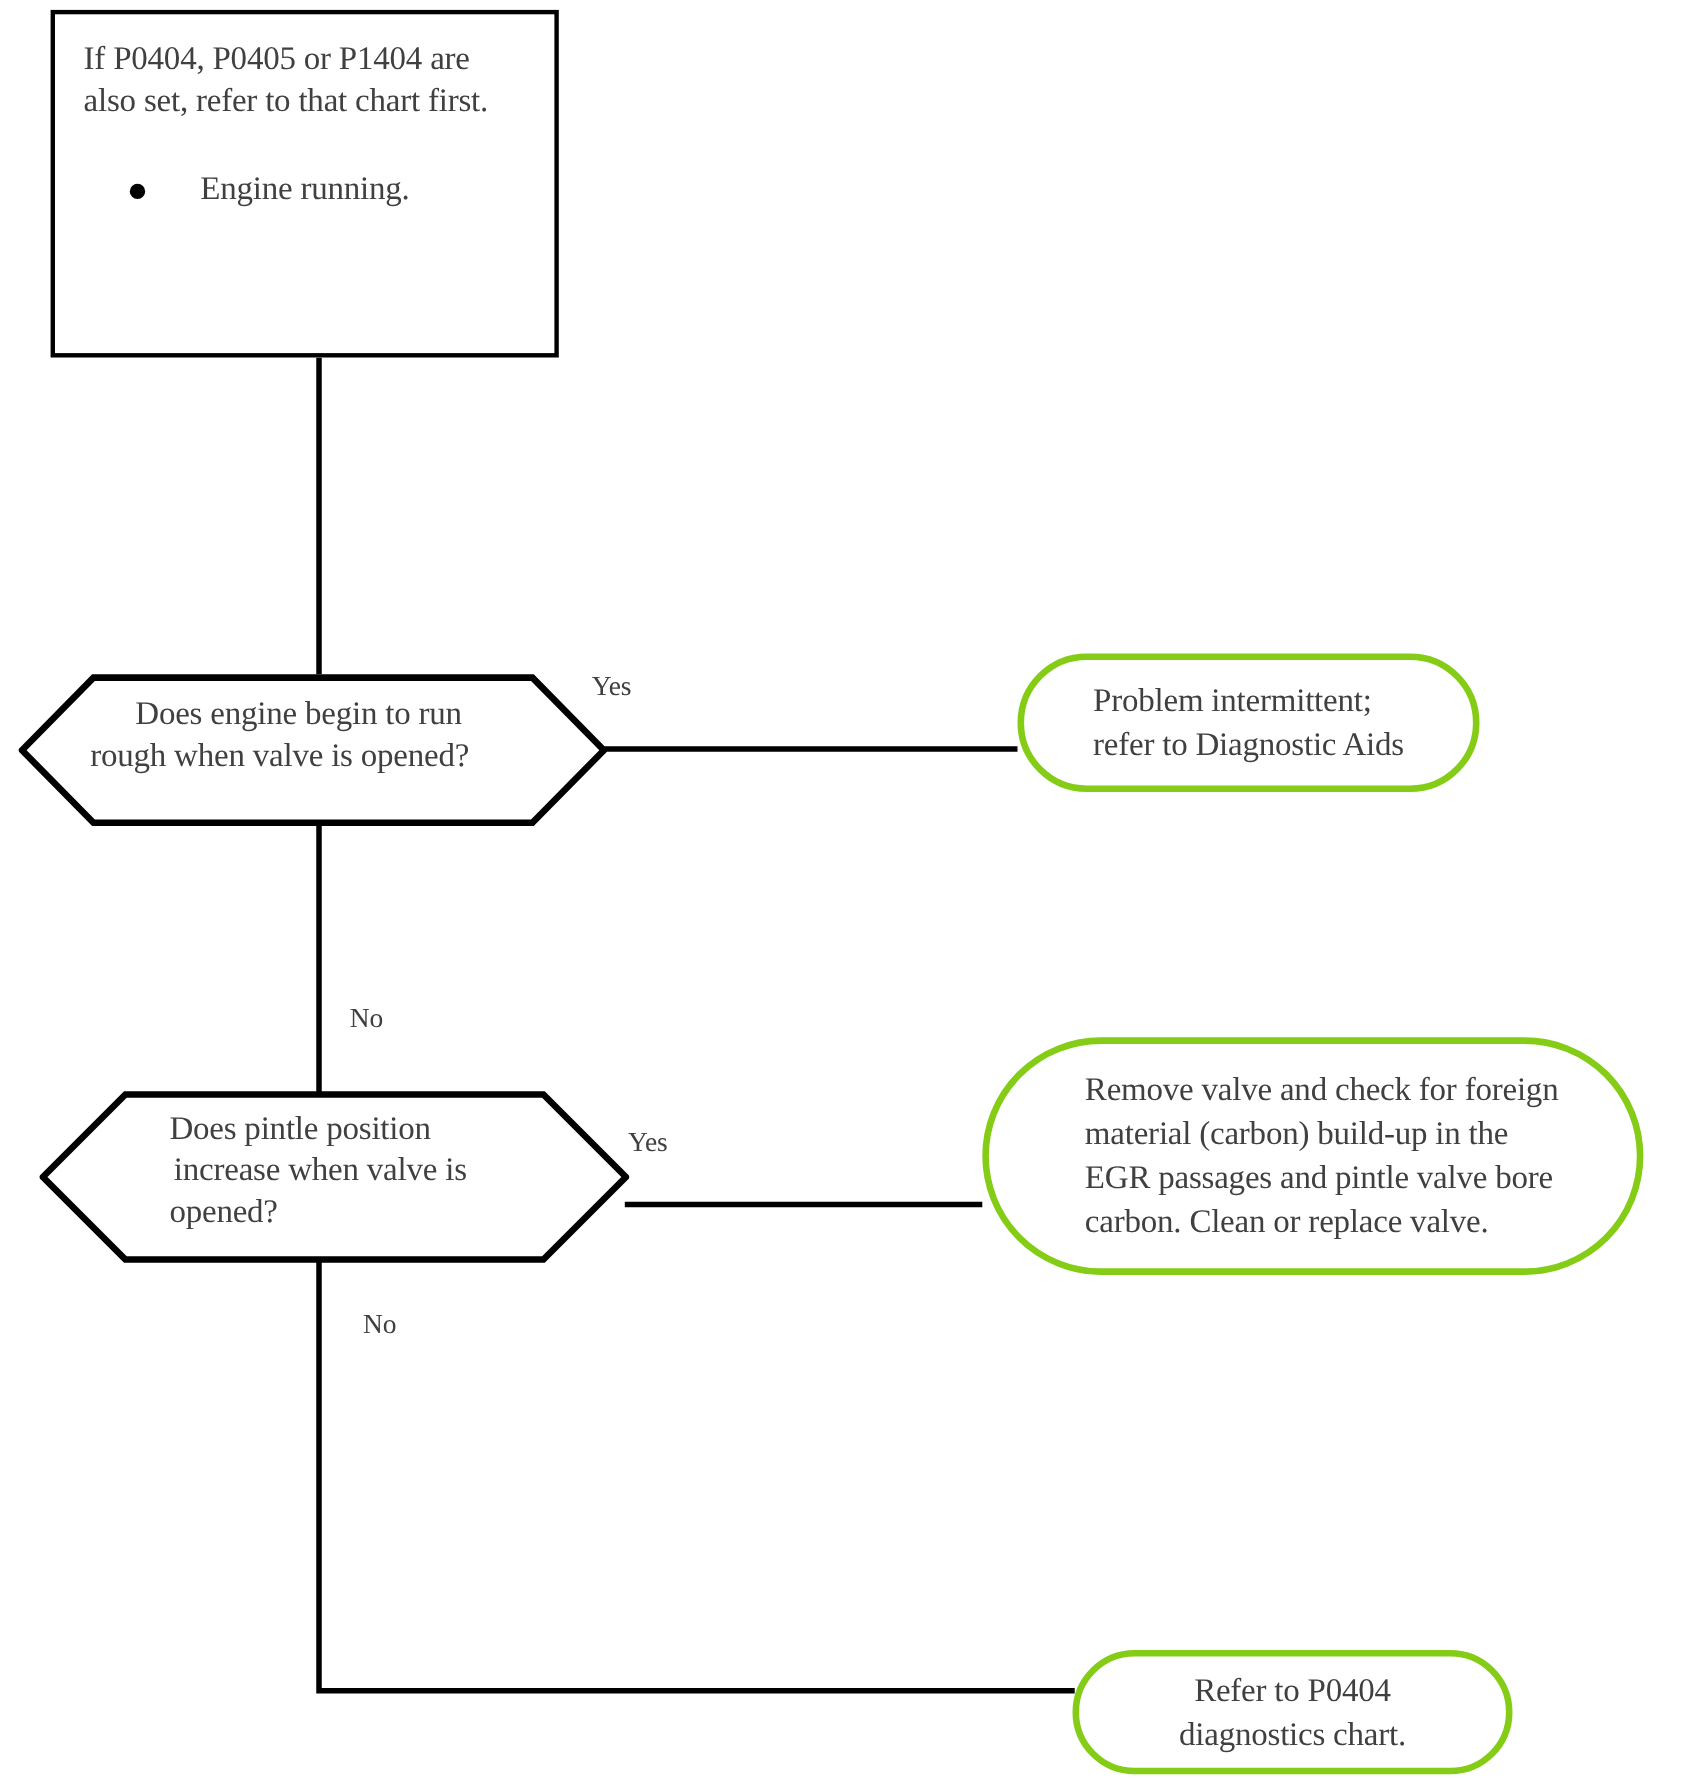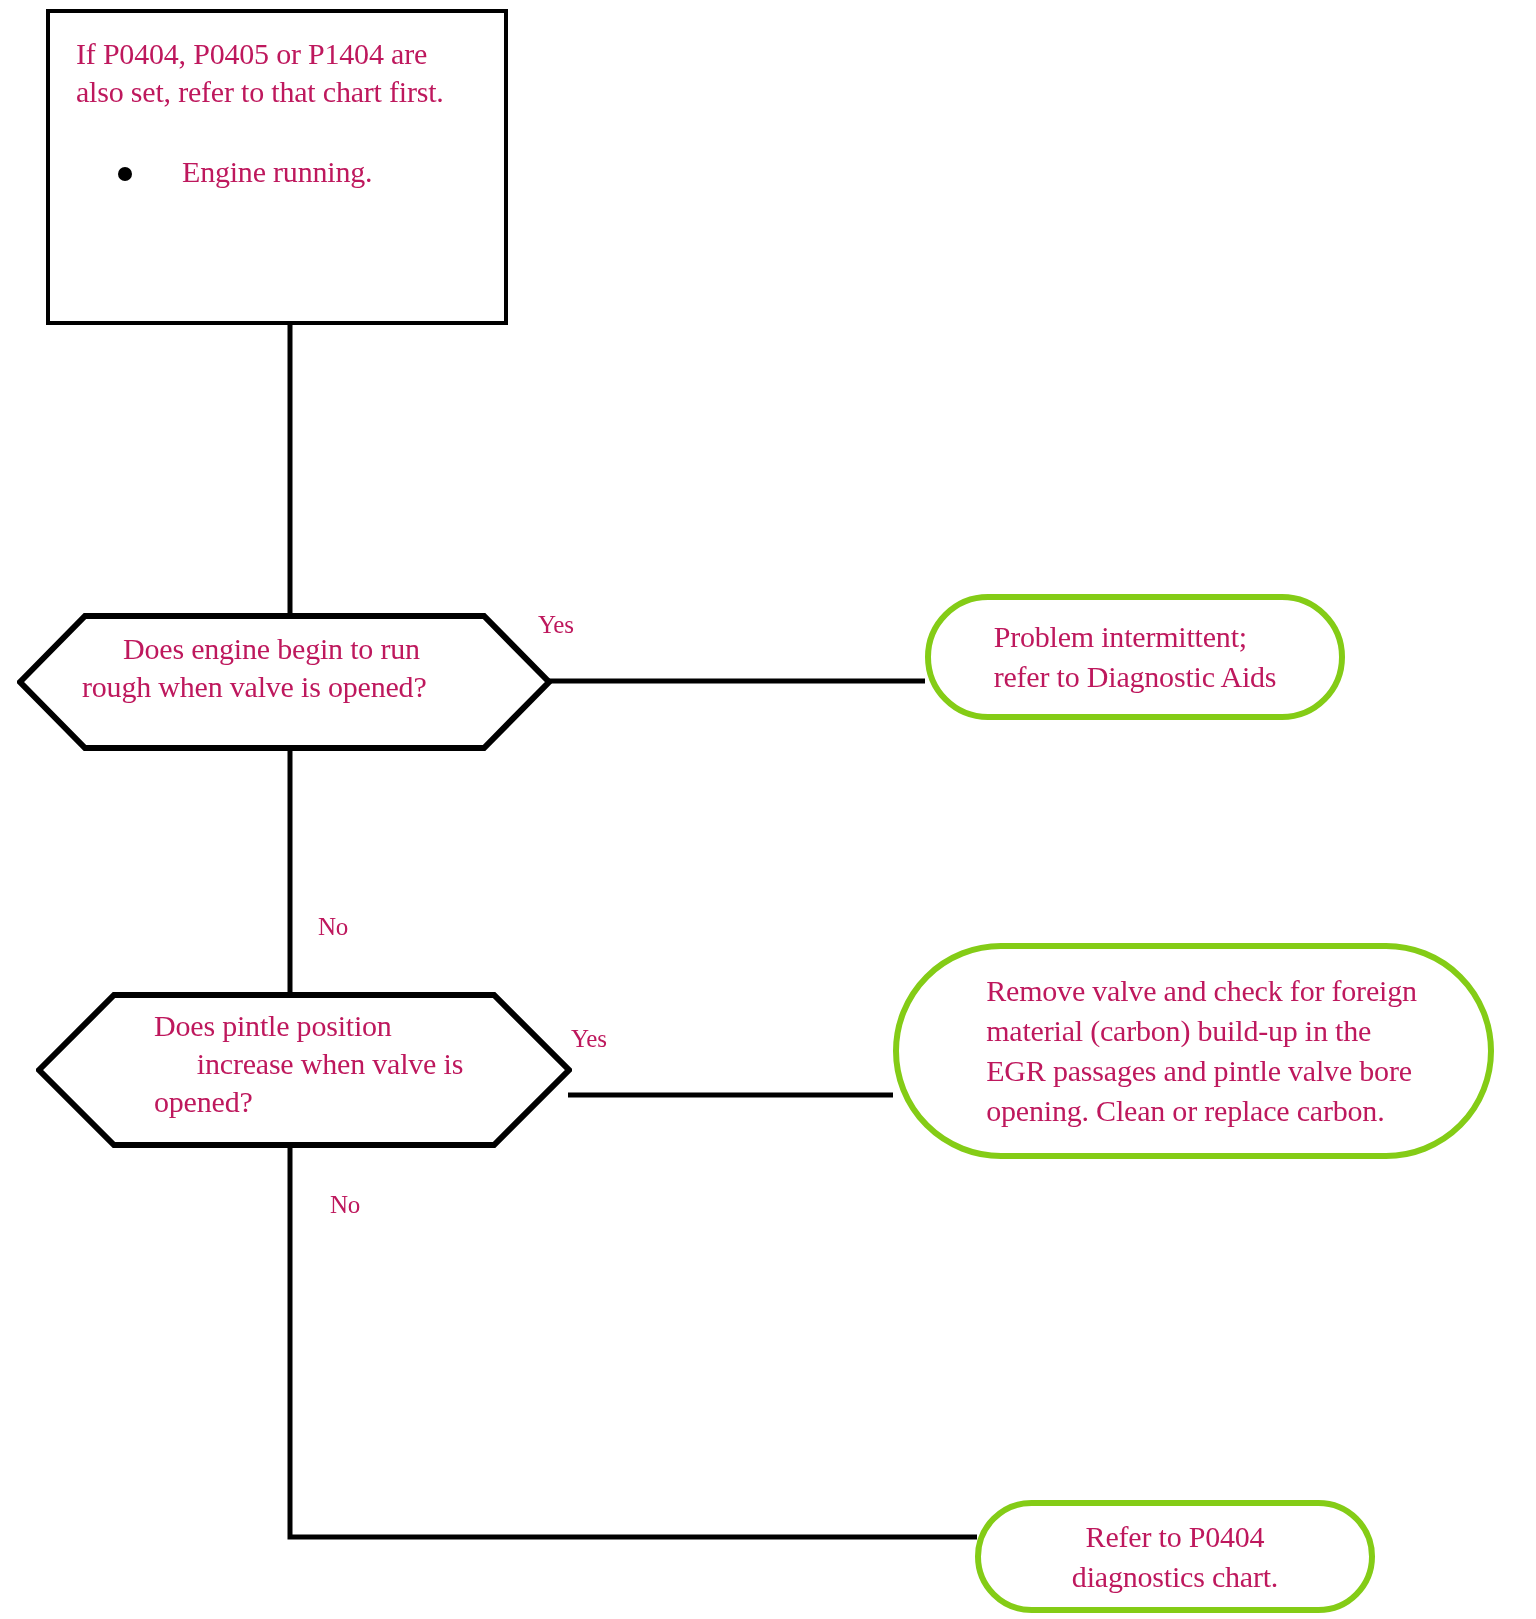--- a/index.html
+++ b/index.html
@@ -7,21 +7,21 @@
     margin: 0;
     padding: 0;
     background: #ffffff;
   }
   #canvas {
     position: relative;
     width: 1536px;
     height: 1619px;
     background: #ffffff;
     font-family: "Liberation Serif", "DejaVu Serif", serif;
-    color: #be185d;
+    color: #404040;
     overflow: hidden;
   }
   svg.lines {
     position: absolute;
     left: 0;
     top: 0;
     width: 1536px;
     height: 1619px;
     pointer-events: none;
   }
@@ -157,34 +157,34 @@
       <div>Problem intermittent;</div>
       <div>refer  to Diagnostic Aids</div>
     </div>
   </div>
 
   <div class="hex" style="left:36px; top:990px;">
     <svg width="536" height="160" viewBox="0 0 536 160" xmlns="http://www.w3.org/2000/svg">
       <polygon points="3,80 78,5 458,5 533,80 458,155 78,155" fill="#ffffff" stroke="#000000" stroke-width="6" stroke-linejoin="miter"></polygon>
     </svg>
     <div class="hex-label" style="left:118px; top:17px; width:380px;">Does pintle position</div>
-    <div class="hex-label" style="left:104px; top:55px; width:380px;text-align:center;">increase when valve is</div>
+    <div class="hex-label" style="left:122px; top:55px; width:380px;">increase when valve is</div>
     <div class="hex-label" style="left:118px; top:93px; width:380px;">opened?</div>
   </div>
 
   <div class="branch-label" style="left:571px; top:1022px;">Yes</div>
 
   <div class="branch-label" style="left:330px; top:1188px;">No</div>
 
   <div class="pill" style="left:893px; top:943px; width:601px; height:216px; border-radius:108px;">
     <div class="pill-text" style="padding-left:26px;">
       <div>Remove valve and check for foreign</div>
       <div>material (carbon) build-up in the</div>
       <div>EGR passages and pintle valve bore</div>
-      <div>opening. Clean or replace carbon.</div>
+      <div>carbon. Clean or replace valve.</div>
     </div>
   </div>
 
   <div class="pill" style="left:975px; top:1500px; width:400px; height:113px; border-radius:79px;">
     <div class="pill-text center">
       <div>Refer to P0404</div>
       <div>diagnostics chart.</div>
     </div>
   </div>
 

